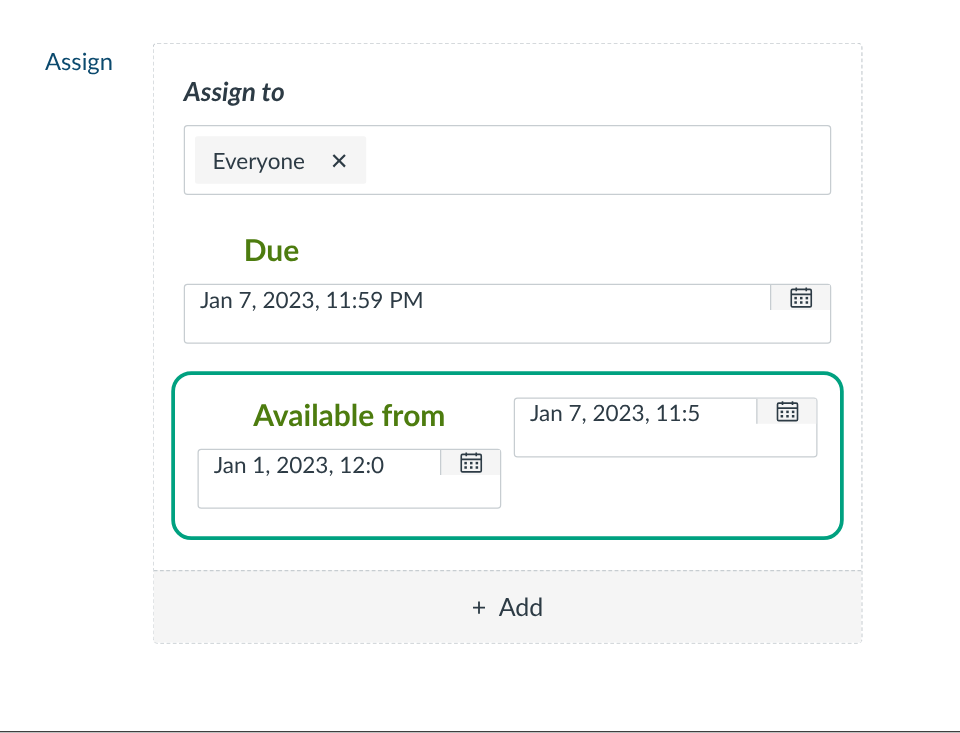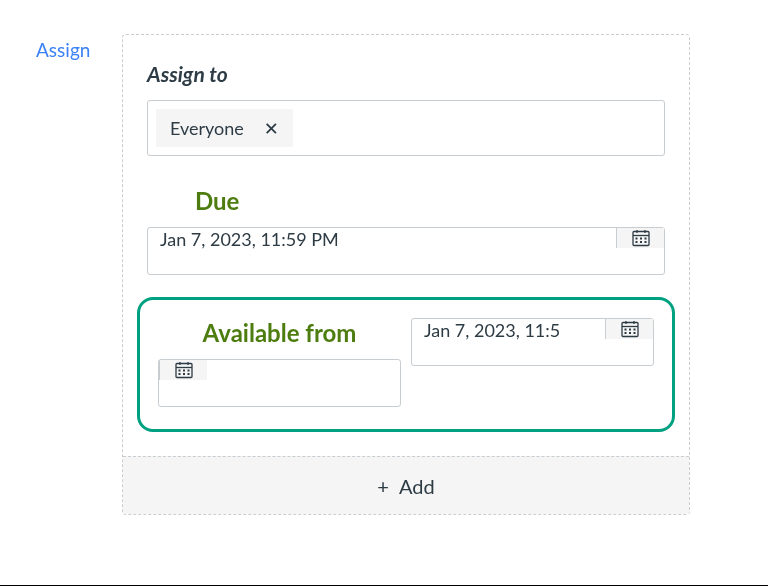--- a/index.html
+++ b/index.html
@@ -17,21 +17,21 @@
     border-bottom: 1px solid #000;
   }
   .row {
     display: flex;
     align-items: flex-start;
     padding-top: 34px;
     padding-left: 36px;
   }
   .side-label {
     font-size: 19px;
-    color: #3b82f6;
+    color: #0c4a6e;
     padding-top: 4px;
     width: 86px;
   }
   .card {
     width: 568px;
     border: 1px dashed #c7cdd1;
     border-radius: 4px;
     background: #fff;
   }
   .card-body {
@@ -174,20 +174,21 @@
               </svg>
             </button>
           </div>
         </div>
 
         <div class="highlight">
           <div class="avail-row">
             <div class="avail-col">
               <div class="field-label field-label-center">Available from</div>
               <div class="date-group">
+                <input class="date-input" type="text" value="Jan 1, 2023, 12:0" style="">
                 <button class="cal-btn">
                   <svg width="20" height="20" viewBox="0 0 20 20" fill="none" stroke="#2d3b45" stroke-width="1.3">
                     <rect x="2" y="3.5" width="16" height="14" rx="1"></rect>
                     <line x1="2" y1="7.5" x2="18" y2="7.5"></line>
                     <line x1="6" y1="2" x2="6" y2="5"></line>
                     <line x1="14" y1="2" x2="14" y2="5"></line>
                     <rect x="4.5" y="9.5" width="2" height="2" fill="#2d3b45" stroke="none"></rect>
                     <rect x="9" y="9.5" width="2" height="2" fill="#2d3b45" stroke="none"></rect>
                     <rect x="13.5" y="9.5" width="2" height="2" fill="#2d3b45" stroke="none"></rect>
                     <rect x="4.5" y="13" width="2" height="2" fill="#2d3b45" stroke="none"></rect>

